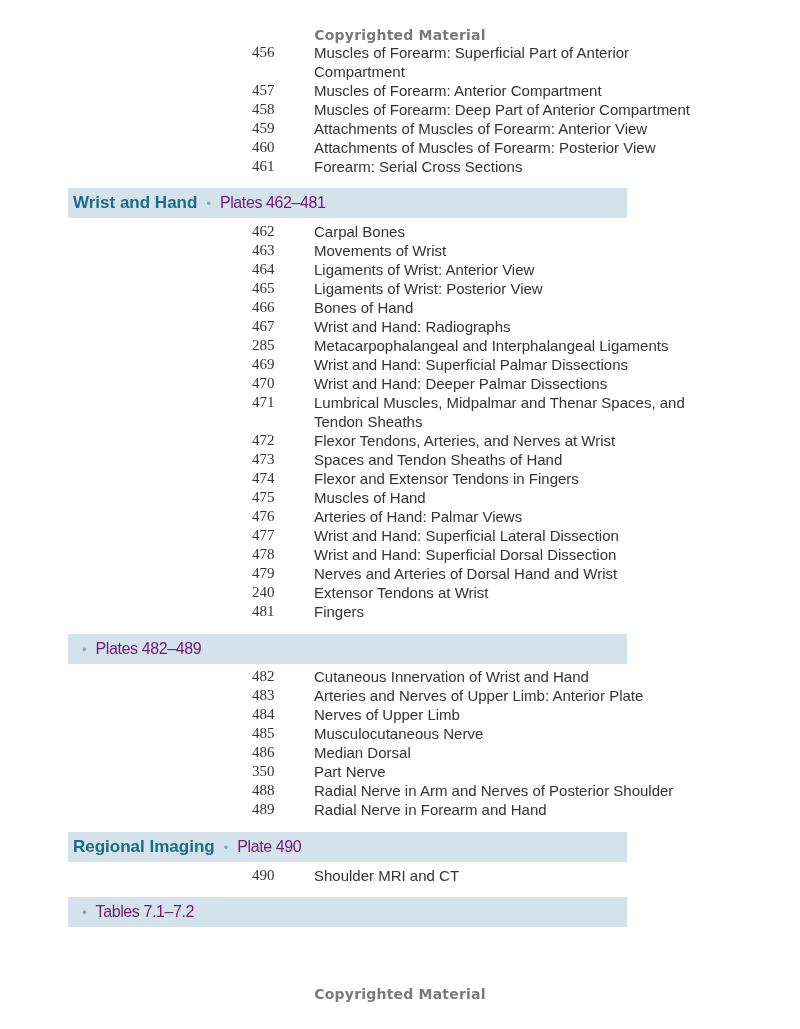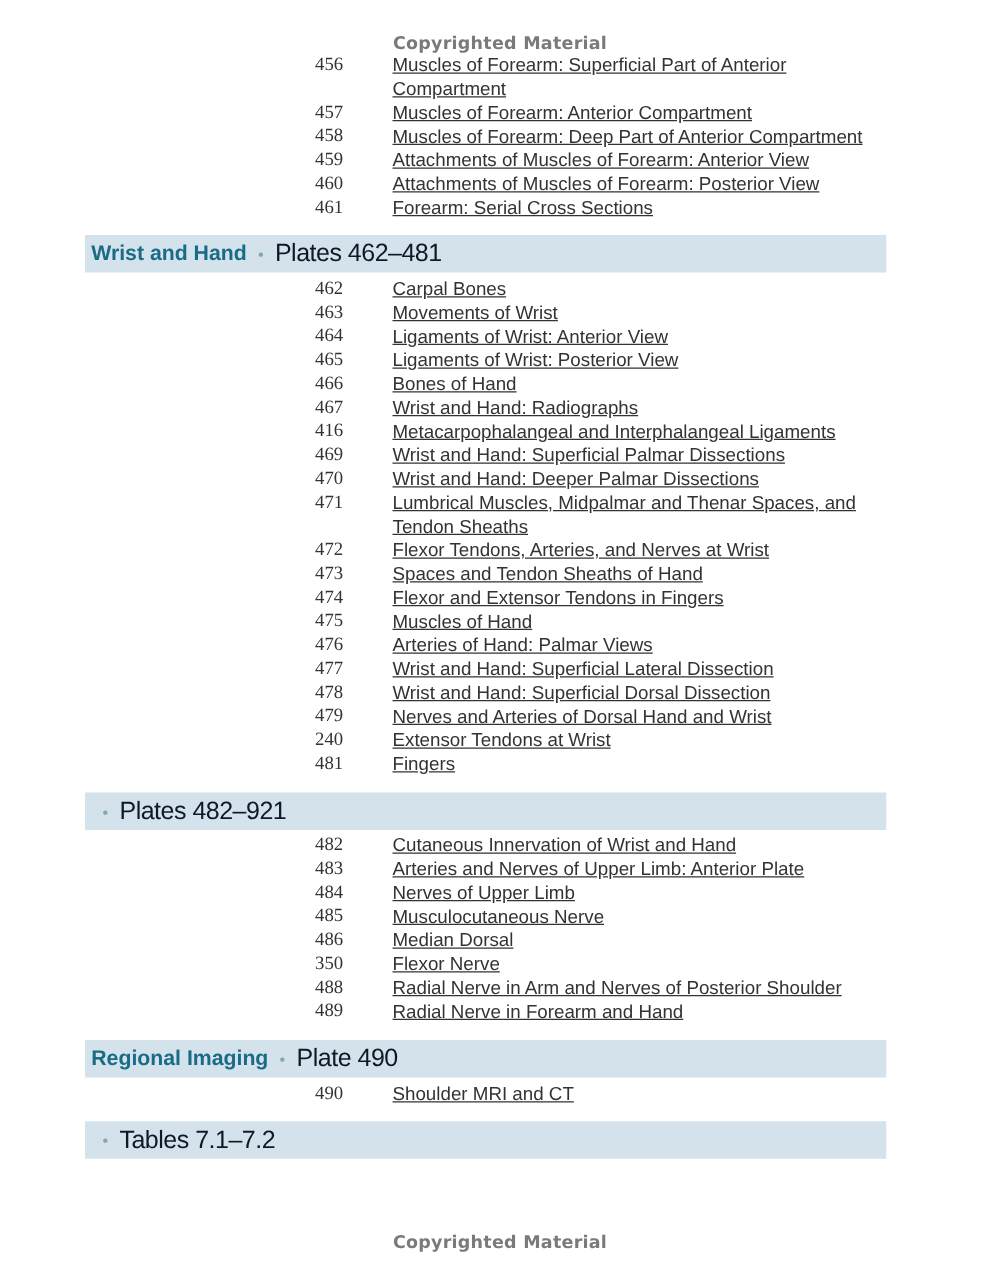--- a/index.html
+++ b/index.html
@@ -13,35 +13,35 @@
       font-size: 14px; color: #7a7a7a; letter-spacing: 0.2px;
     }
     .copyright.top { top: 27px; }
     .copyright.bottom { top: 986px; }
     .content { position: absolute; left: 0; top: 0; width: 800px; }
     .entry {
       position: absolute; left: 0; width: 800px;
       font-size: 15px; line-height: 19px; color: #333333;
     }
     .entry .num { position: absolute; left: 252px; top: 0; font-family: Liberation Serif, serif; }
-    .entry .title { position: absolute; left: 314px; top: 0; width: 400px; text-decoration: underline; }
+    .entry .title { position: absolute; left: 314px; top: 0; width: 400px; }
     .section-bar {
-      position: absolute; left: 68px; width: 641px; height: 30px;
+      position: absolute; left: 68px; width: 559px; height: 30px;
       background: #d4e2eb; box-sizing: border-box; padding-left: 5px;
       display: flex; align-items: center; white-space: nowrap;
     }
     .section-title {
       font-weight: bold; font-size: 17px; color: #1a6b85;
     }
     .section-dot {
       color: #7fa7b8; font-size: 13px; margin: 0 9px 0 9px;
     }
     .section-range {
       font-family: "Liberation Sans Narrow", "Liberation Sans", sans-serif;
-      font-size: 20px; color: #0f172a; letter-spacing: -0.4px;
+      font-size: 16px; color: #701a75; letter-spacing: -0.4px;
     }
   </style>
 </head>
 <body>
 
 <div class="copyright top">Copyrighted Material</div>
 
 <div class="content">
 
   <div class="entry" style="top:43px">
@@ -93,21 +93,21 @@
     </div>
   <div class="entry" style="top:298px">
       <span class="num">466</span>
       <span class="title">Bones of Hand</span>
     </div>
   <div class="entry" style="top:317px">
       <span class="num">467</span>
       <span class="title">Wrist and Hand: Radiographs</span>
     </div>
   <div class="entry" style="top:336px">
-      <span class="num">416</span>
+      <span class="num">285</span>
       <span class="title" style="width:420px">Metacarpophalangeal and Interphalangeal Ligaments</span>
     </div>
   <div class="entry" style="top:355px">
       <span class="num">469</span>
       <span class="title">Wrist and Hand: Superficial Palmar Dissections</span>
     </div>
   <div class="entry" style="top:374px">
       <span class="num">470</span>
       <span class="title">Wrist and Hand: Deeper Palmar Dissections</span>
     </div>
@@ -151,21 +151,21 @@
       <span class="num">240</span>
       <span class="title">Extensor Tendons at Wrist</span>
     </div>
   <div class="entry" style="top:602px">
       <span class="num">481</span>
       <span class="title">Fingers</span>
     </div>
 
   <div class="section-bar" style="top:634px">
     <span class="section-dot">•</span>
-    <span class="section-range">Plates 482–921</span>
+    <span class="section-range">Plates 482–489</span>
   </div>
 
   <div class="entry" style="top:667px">
       <span class="num">482</span>
       <span class="title">Cutaneous Innervation of Wrist and Hand</span>
     </div>
   <div class="entry" style="top:686px">
       <span class="num">483</span>
       <span class="title">Arteries and Nerves of Upper Limb: Anterior Plate</span>
     </div>
@@ -176,21 +176,21 @@
   <div class="entry" style="top:724px">
       <span class="num">485</span>
       <span class="title">Musculocutaneous Nerve</span>
     </div>
   <div class="entry" style="top:743px">
       <span class="num">486</span>
       <span class="title">Median Dorsal</span>
     </div>
   <div class="entry" style="top:762px">
       <span class="num">350</span>
-      <span class="title">Flexor Nerve</span>
+      <span class="title">Part Nerve</span>
     </div>
   <div class="entry" style="top:781px">
       <span class="num">488</span>
       <span class="title" style="width:420px">Radial Nerve in Arm and Nerves of Posterior Shoulder</span>
     </div>
   <div class="entry" style="top:800px">
       <span class="num">489</span>
       <span class="title">Radial Nerve in Forearm and Hand</span>
     </div>
 

